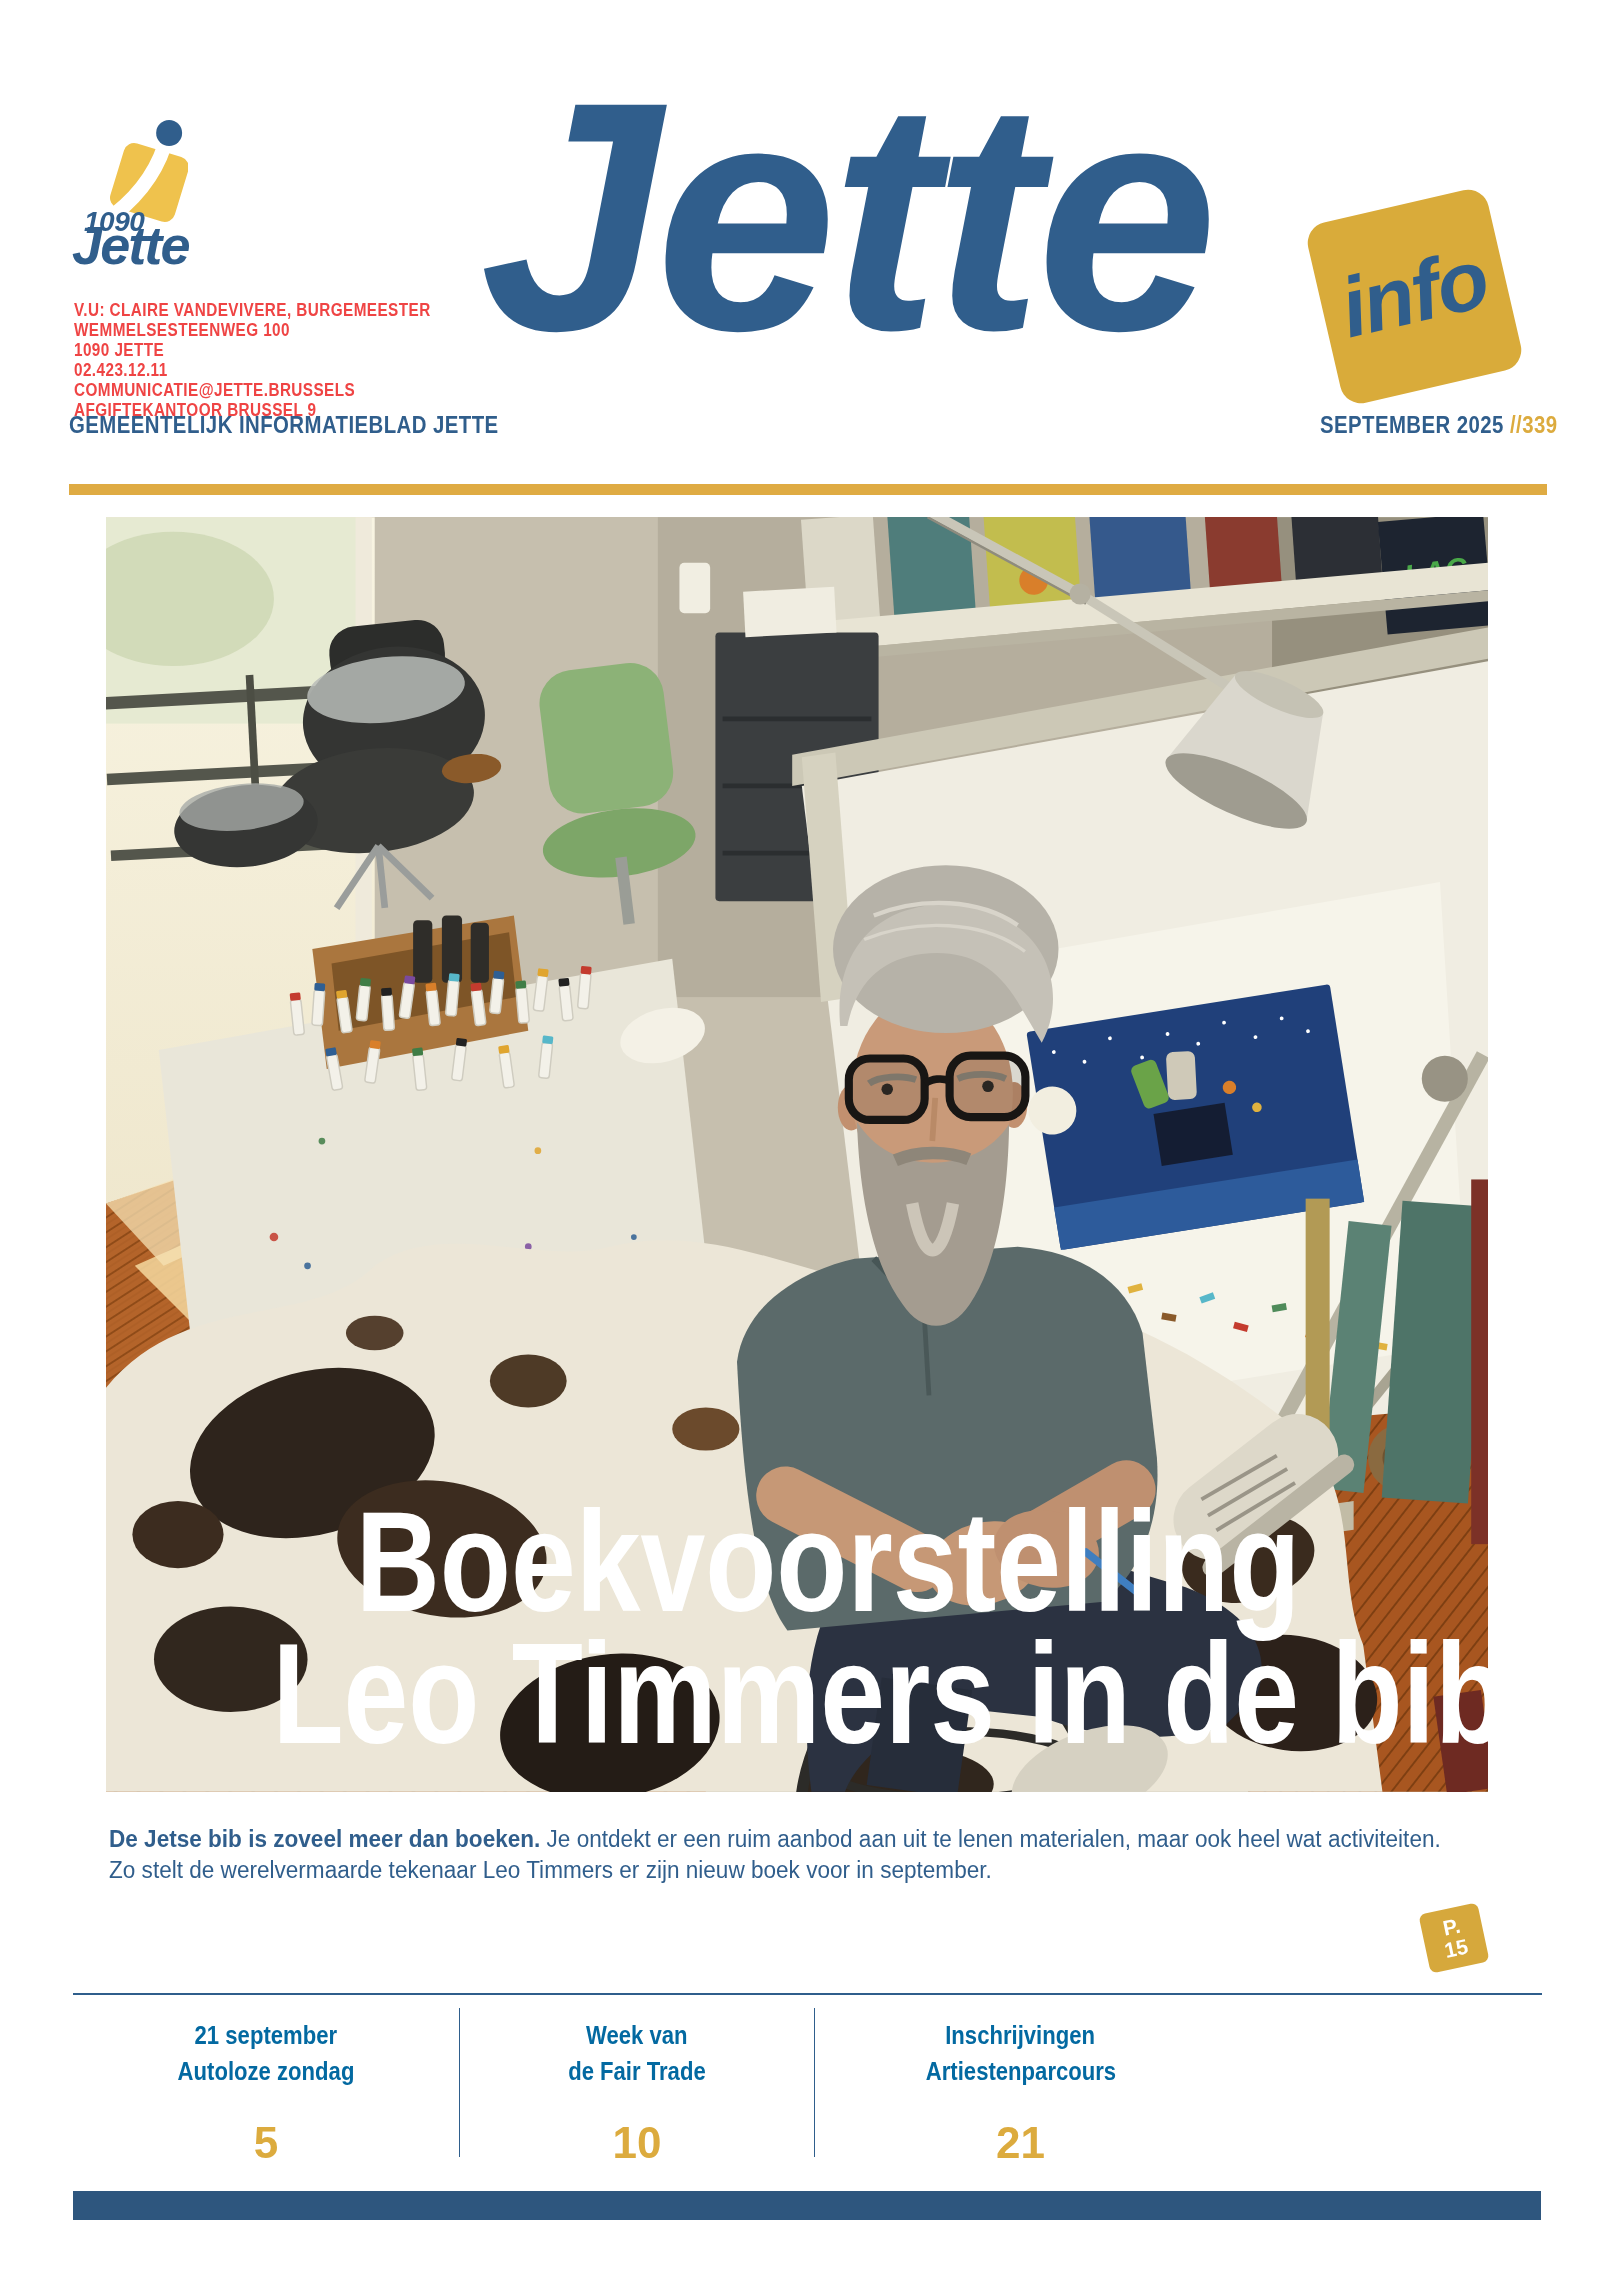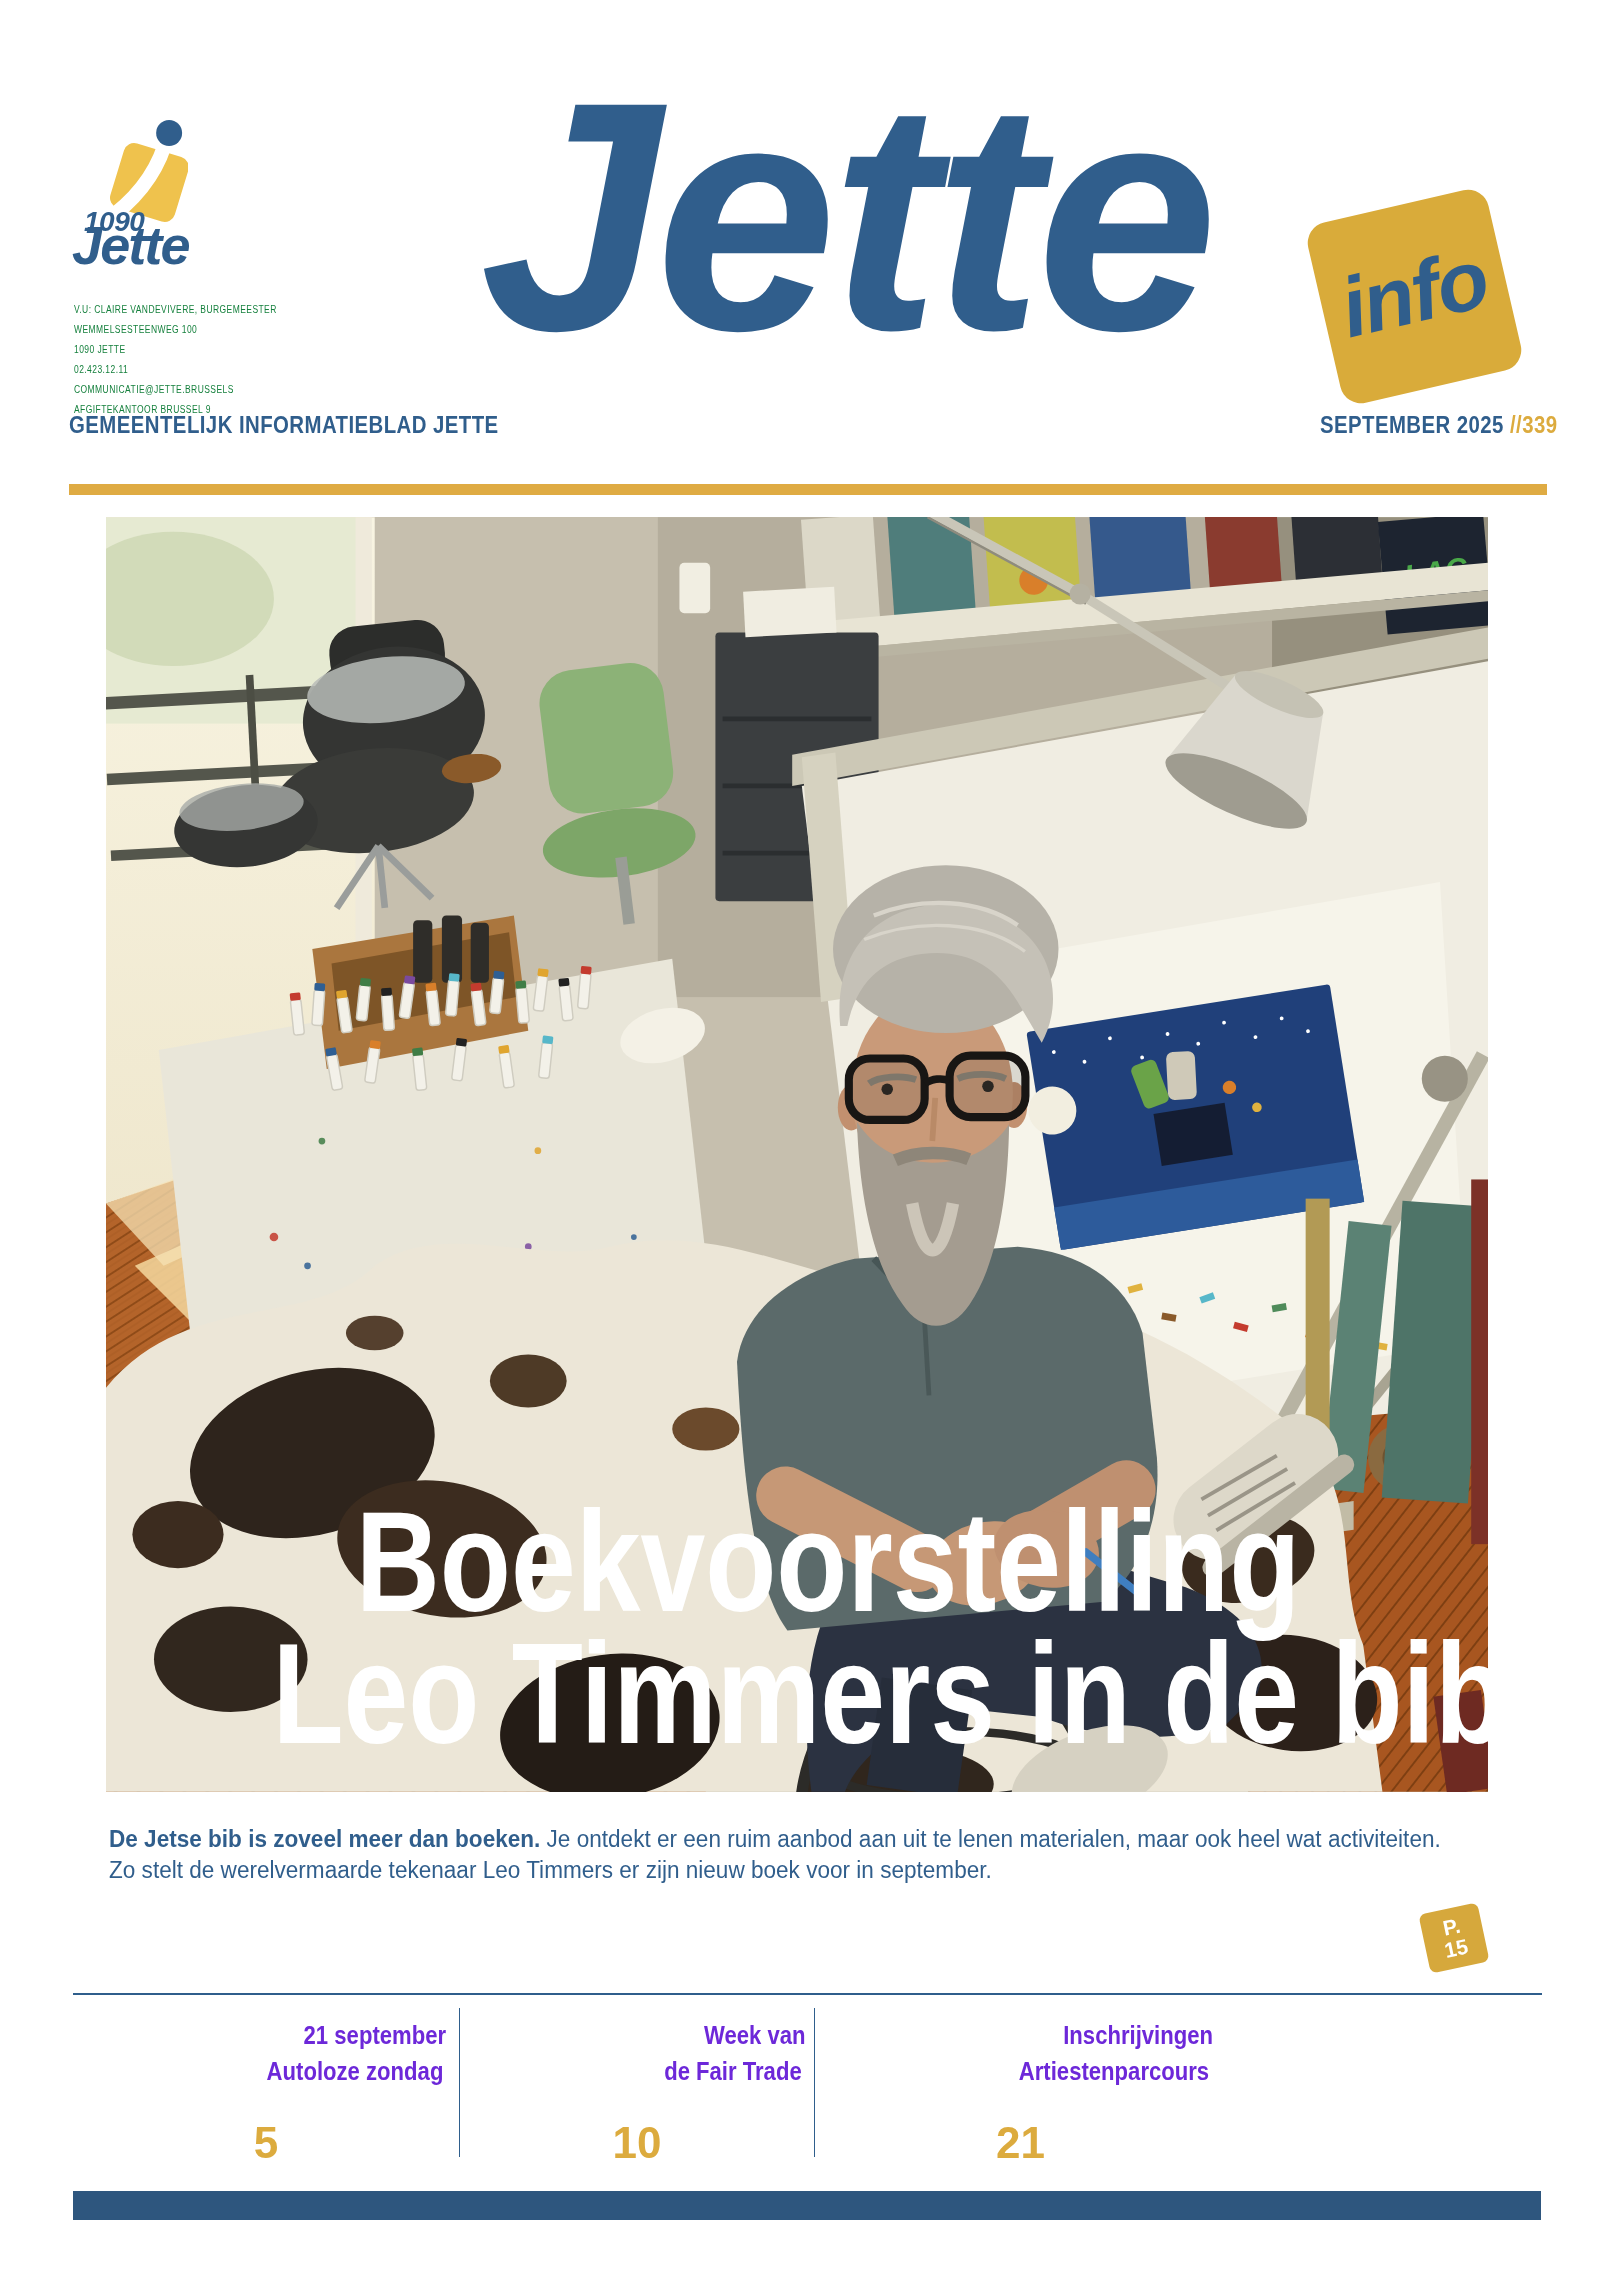--- a/index.html
+++ b/index.html
@@ -7,21 +7,21 @@
   .page{position:relative;width:1615px;height:2295px;background:#ffffff;overflow:hidden;
         font-family:"Liberation Sans",sans-serif;}
   .abs{position:absolute;}
   .blue{color:#305e8c;}
   .gold{color:#dcab3e;}
   .cond{display:inline-block;transform:scaleX(0.85);transform-origin:0 50%;white-space:nowrap;}
   .cond-r{display:inline-block;transform:scaleX(0.85);transform-origin:100% 50%;white-space:nowrap;}
   .cond-c{display:inline-block;transform:scaleX(0.85);transform-origin:50% 50%;white-space:nowrap;}
 
   
-  .pub-line{font-size:10px;font-weight:normal;letter-spacing:0.5px;line-height:20px;color:#15803d;}
+  .pub-line{font-size:18px;font-weight:bold;letter-spacing:0.5px;line-height:20px;color:#ef4444;}
   .logo-1090{font-size:28px;font-style:italic;font-weight:bold;color:#305e8c;letter-spacing:-0.5px;}
   .logo-jette{font-size:54px;font-style:italic;font-weight:bold;color:#305e8c;letter-spacing:-1.9px;line-height:1;}
   .masthead-title{font-size:326px;font-style:italic;font-weight:bold;color:#305e8c;
         letter-spacing:-5.8px;line-height:1;}
   .info-badge{left:1322px;top:204px;width:185px;height:185px;background:#d9ab3a;border-radius:21px;
         transform:rotate(-13deg);display:flex;align-items:center;justify-content:center;}
   .info-badge span{font-size:84px;font-style:italic;font-weight:bold;color:#305e8c;letter-spacing:-1.9px;padding-bottom:6.7px;}
   .subtitle{font-size:24px;font-weight:bold;letter-spacing:0.5px;color:#305e8c;}
   .issue-line{font-size:24px;font-weight:bold;letter-spacing:0.5px;}
   .gold-bar{left:69px;top:484px;width:1478px;height:10.6px;background:#dfab43;}
@@ -37,21 +37,21 @@
         transform:scaleX(0.96);transform-origin:0 50%;}
   .p-badge{left:1424px;top:1908px;width:60px;height:60px;background:#d6a83c;border-radius:6.7px;
         transform:rotate(-12deg);display:flex;flex-direction:column;align-items:center;justify-content:center;}
   .p-badge span{font-size:21px;line-height:22px;font-weight:bold;color:#ffffff;}
 
   
   .toc-rule{left:73px;top:1993px;width:1469px;height:1.9px;background:#2f5e8c;}
   .toc{left:73px;top:2008px;width:1469px;height:149px;display:flex;}
   .toc-col{box-sizing:border-box;height:100%;text-align:center;padding-top:8.6px;}
   .toc-col.sep{border-right:1.4px solid #2f5e8c;}
-  .toc-label{font-size:26px;line-height:36px;font-weight:bold;color:#6d28d9;text-align:right;}
+  .toc-label{font-size:26px;line-height:36px;font-weight:bold;color:#0369a1;}
   .toc-page{margin-top:29px;font-size:44px;font-weight:bold;color:#dcab3e;}
   .footer-bar{left:73px;top:2191px;width:1468px;height:29px;background:#2e567e;}
 </style>
 </head>
 <body>
 
 <div class="page">
 
   <div class="abs" style="left:0;top:0;width:1615px;height:517px;">
 

